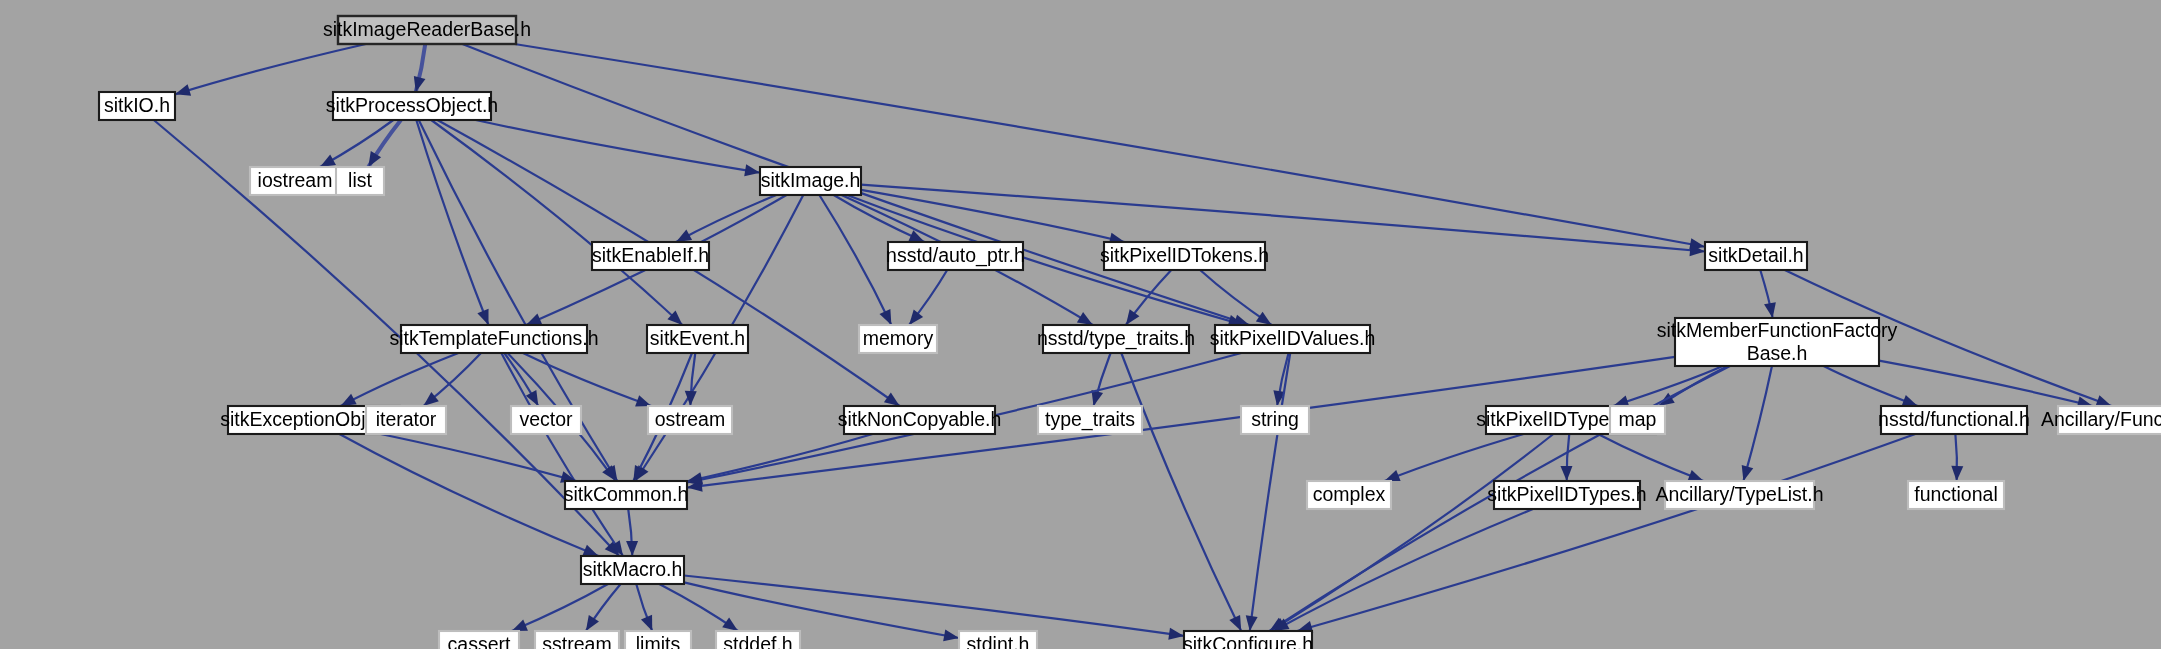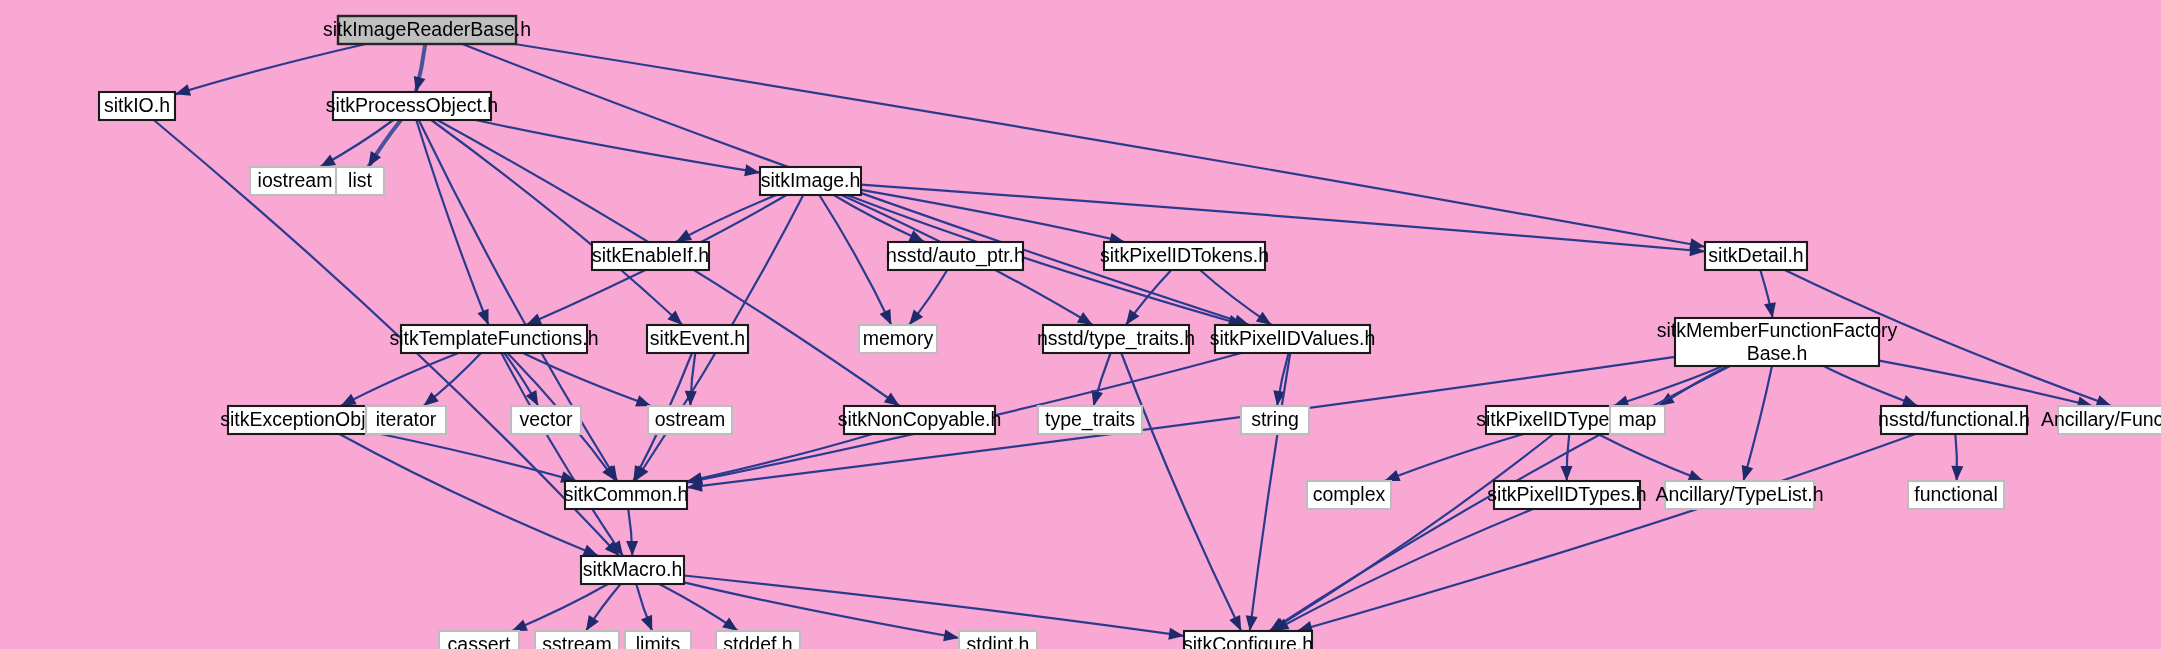--- a/index.html
+++ b/index.html
@@ -1,17 +1,17 @@
 <!DOCTYPE html>
 <html><head>
 <meta charset="utf-8">
 <style>
   html,body{margin:0;padding:0;background:#ffffff;}
   body{font-family:"Liberation Sans",sans-serif;}
-  #graph-wrap{position:relative;width:2161px;height:649px;background:#f9a8d4;overflow:hidden;}
+  #graph-wrap{position:relative;width:2161px;height:649px;background:#a3a3a3;overflow:hidden;}
   svg{display:block;}
   .edge{fill:none;stroke:#2a3b8f;stroke-width:2.2;}
   .edge-thick{fill:none;stroke:#46529b;stroke-width:4;}
   .arrow{fill:#1f2a6b;stroke:none;}
   .node-rect{stroke:#1a1a1a;stroke-width:2.1;}
   .node-rect.sys{stroke:#bdbdbd;stroke-width:2.1;}
   .node-rect.root{fill:#bfbfbf;stroke:#262626;stroke-width:2.4;}
   .node-label{font-family:"Liberation Sans",sans-serif;font-size:19.5px;fill:#000000;
               text-anchor:middle;dominant-baseline:middle;white-space:pre;}
 </style>

